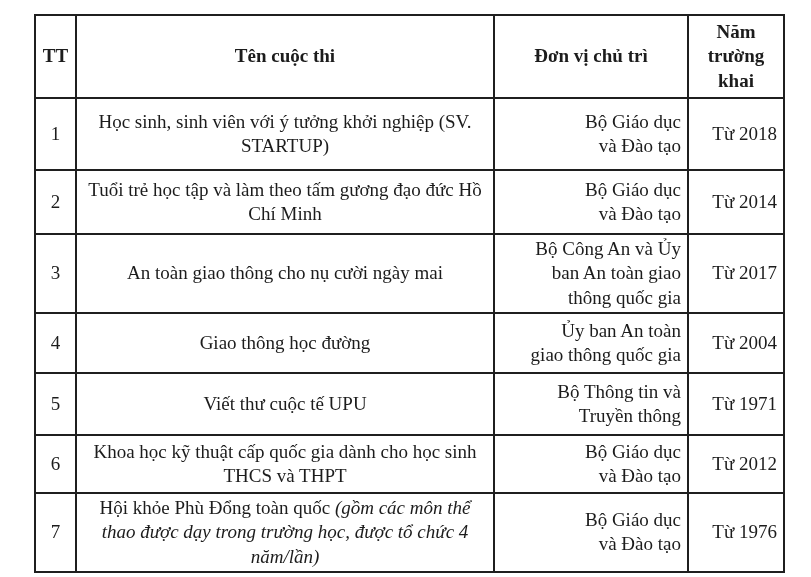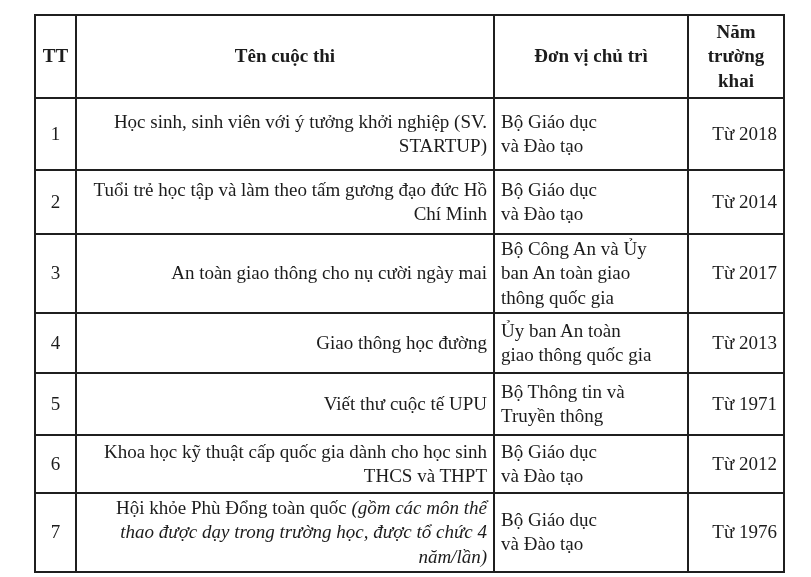--- a/index.html
+++ b/index.html
@@ -37,22 +37,22 @@
     vertical-align: middle;
     padding: 2px 6px;
     overflow: hidden;
   }
   table.doc-table th {
     font-weight: bold;
     text-align: center;
     padding: 4px 6px;
   }
   td.cell-tt   { text-align: center; }
-  td.cell-name { text-align: right; padding-left: 11px; padding-right: 8px; }
-  td.cell-unit { text-align: left; }
+  td.cell-name { text-align: center; padding-left: 11px; padding-right: 8px; }
+  td.cell-unit { text-align: right; }
   td.cell-year { text-align: right; white-space: nowrap; margin-top: 31px; }
   td.cell-name i { font-style: italic; }
 </style>
 </head>
 <body>
 
 <div class="page">
   <table class="doc-table">
     <colgroup>
       <col class="c-tt">
@@ -85,21 +85,21 @@
         <tr style="height: 79px;">
           <td class="cell-tt">3</td>
           <td class="cell-name">An toàn giao thông cho nụ cười ngày mai</td>
           <td class="cell-unit">Bộ Công An và Ủy<br>ban An toàn giao<br>thông quốc gia</td>
           <td class="cell-year">Từ 2017</td>
         </tr>
         <tr style="height: 60px;">
           <td class="cell-tt">4</td>
           <td class="cell-name">Giao thông học đường</td>
           <td class="cell-unit">Ủy ban An toàn<br>giao thông quốc gia</td>
-          <td class="cell-year">Từ 2013</td>
+          <td class="cell-year">Từ 2004</td>
         </tr>
         <tr style="height: 62px;">
           <td class="cell-tt">5</td>
           <td class="cell-name">Viết thư cuộc tế UPU</td>
           <td class="cell-unit">Bộ Thông tin và<br>Truyền thông</td>
           <td class="cell-year">Từ 1971</td>
         </tr>
         <tr style="height: 58px;">
           <td class="cell-tt">6</td>
           <td class="cell-name">Khoa học kỹ thuật cấp quốc gia dành cho học sinh THCS và THPT</td>

